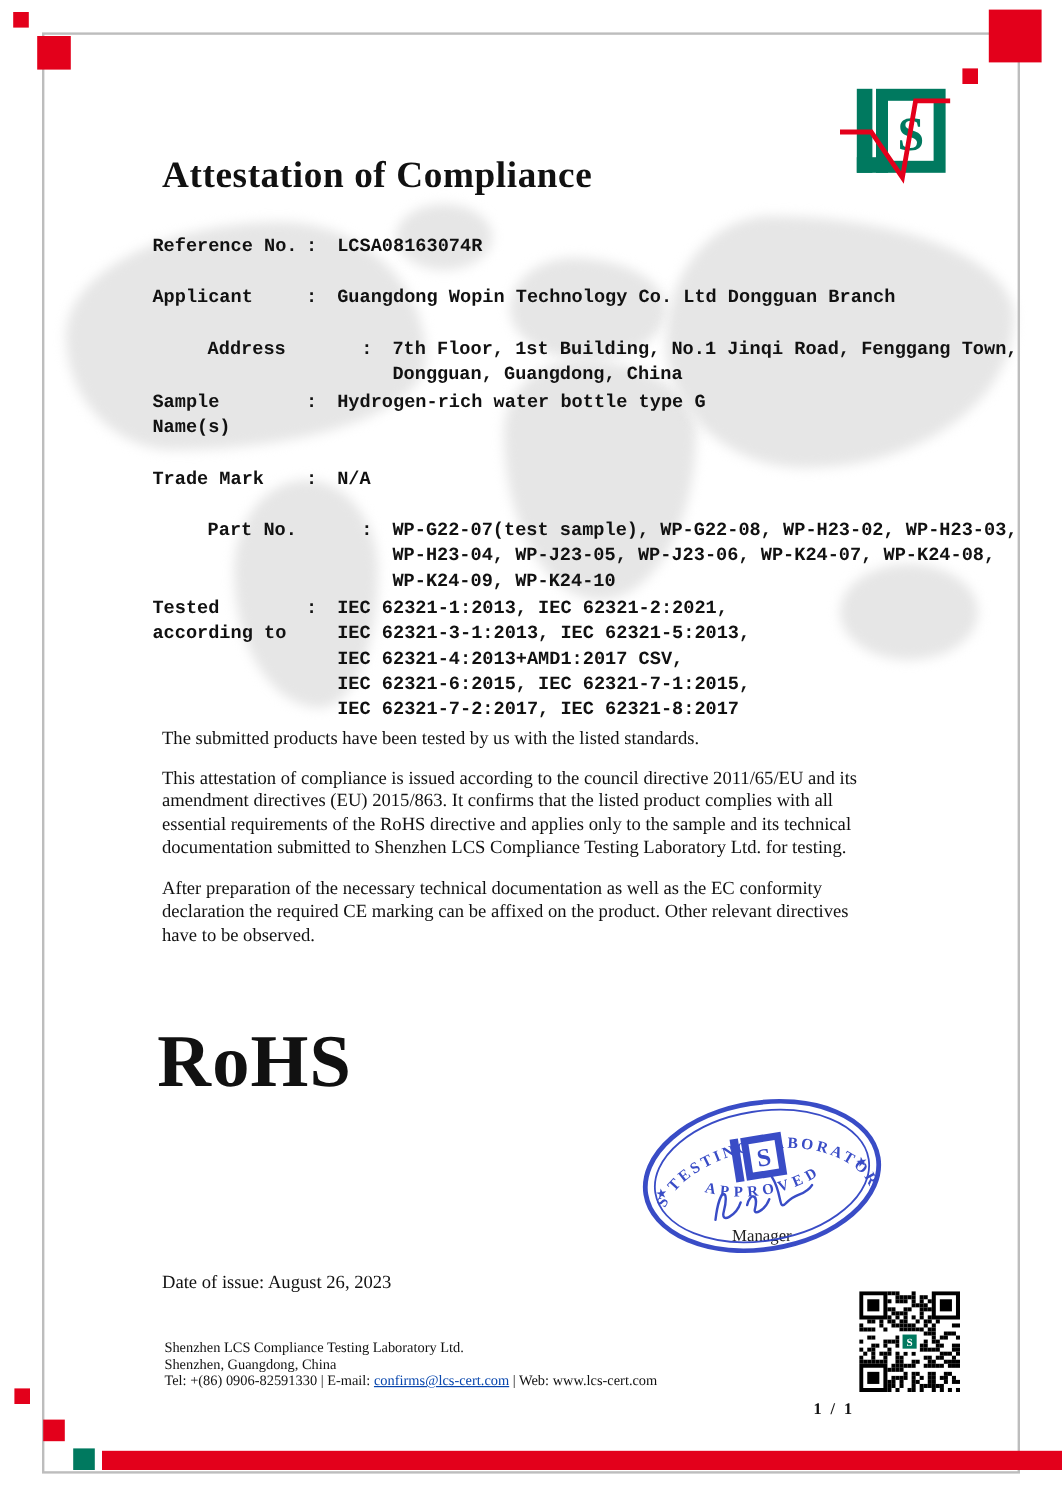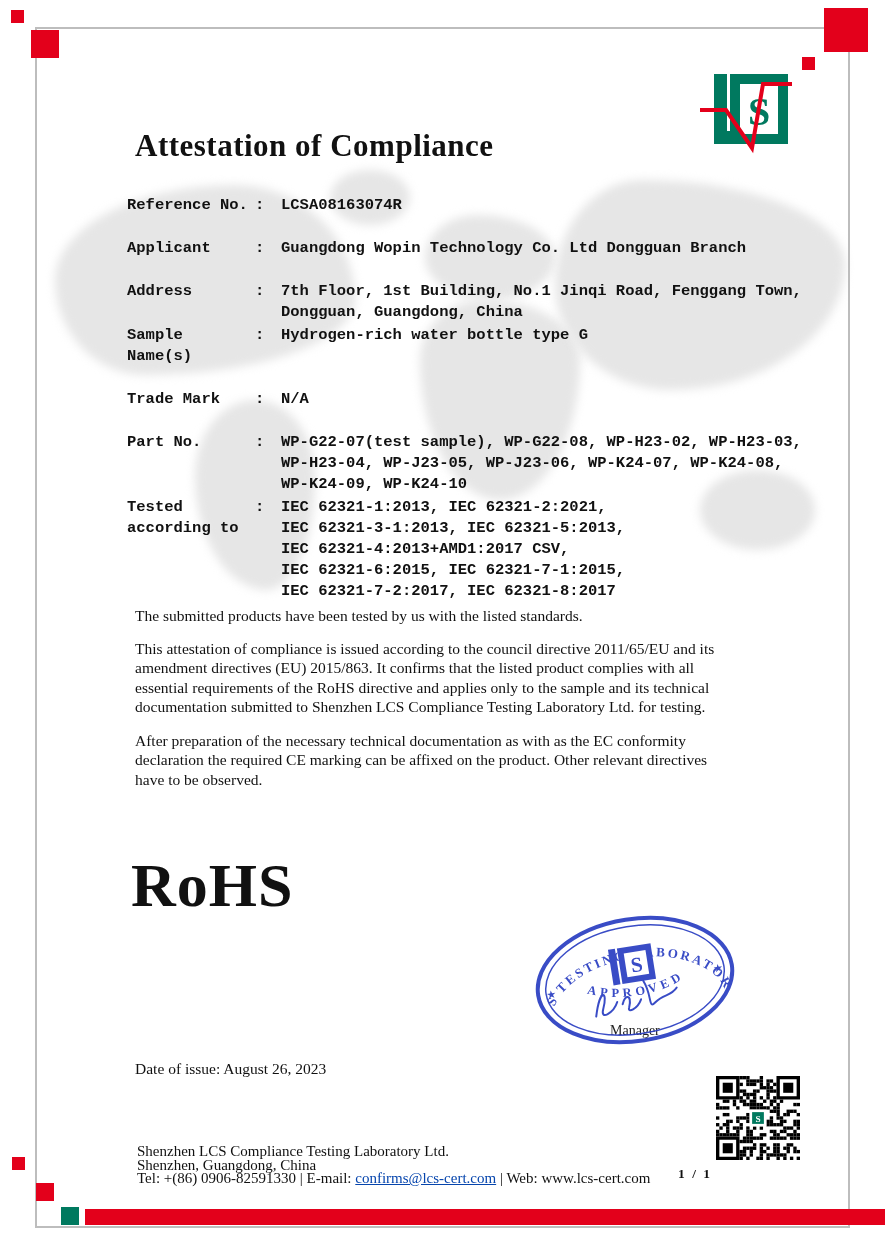--- a/index.html
+++ b/index.html
@@ -36,37 +36,37 @@
   .logo { position:absolute; left:700px; top:70px; z-index:2; }
   .title { position:absolute; left:135px; top:128px; font-size:31px; font-weight:bold;
            letter-spacing:0.5px; z-index:2; }
   
   .content { position:absolute; left:127px; top:195px; width:640px; z-index:2; }
   .frow { display:grid; grid-template-columns:128px 26px 1fr;font-family:Liberation Mono, monospace; }
   .flabel, .fsep, .fvalue { font-size:15.5px; font-weight:bold; line-height:21px; }
   .flabel { white-space:pre-line; }
   .fvalue { white-space:pre; }
   .mb-a { margin-bottom:22px; }
-  .mb-b { margin-bottom:2px; }
+  .mb-b { margin-bottom:2px;margin-left:46px; }
   .mb-c { margin-bottom:4px; }
   .paras { width:600px; padding-left:8px; }
   .paras p { margin:0; font-size:15.5px; line-height:19.5px; }
   .p1 { margin-top:2px !important; }
   .p2 { margin-top:13px !important; }
   .p3 { margin-top:14px !important; }
   
   .rohs { position:absolute; left:131px; top:850px; font-size:62px; font-weight:bold;
           letter-spacing:1px; z-index:2; }
   .date { position:absolute; left:135px; top:1016px; font-size:15.5px; font-weight:normal; z-index:2;margin-top:44px; }
   .stamp { position:absolute; left:533px; top:914px; width:204px; height:132px;
            transform:rotate(-9deg); opacity:0.93; z-index:4; }
   .manager { position:absolute; left:610px; top:1023px; font-size:14px; color:#222; z-index:3; }
   .qr { position:absolute; left:716px; top:1076px; width:84px; height:84px; z-index:2; }
   
-  .footer { position:absolute; left:137px; top:1145px; font-size:15px; line-height:13.5px;
+  .footer { position:absolute; left:137px; top:1117px; font-size:12px; line-height:13.5px;
             color:#111; z-index:4; }
   .footer a { color:#0645ad; text-decoration:underline; cursor:pointer; }
   .pagenum { position:absolute; left:678px; top:1166px; font-size:13.5px; font-weight:bold;
              letter-spacing:2px; z-index:4;text-align:right; }
 </style>
 </head>
 <body>
 
 <div class="map">
   <div class="blob b1"></div>
@@ -151,21 +151,21 @@
     <div class="fvalue">IEC 62321-1:2013, IEC 62321-2:2021,
 IEC 62321-3-1:2013, IEC 62321-5:2013,
 IEC 62321-4:2013+AMD1:2017 CSV,
 IEC 62321-6:2015, IEC 62321-7-1:2015,
 IEC 62321-7-2:2017, IEC 62321-8:2017</div>
   </div>
 
   <div class="paras">
     <p class="p1">The submitted products have been tested by us with the listed standards.</p>
     <p class="p2">This attestation of compliance is issued according to the council directive 2011/65/EU and its amendment directives (EU) 2015/863. It confirms that the listed product complies with all essential requirements of the RoHS directive and applies only to the sample and its technical documentation submitted to Shenzhen LCS Compliance Testing Laboratory Ltd. for testing.</p>
-    <p class="p3">After preparation of the necessary technical documentation as with as the EC conformity declaration the required CE marking can be affixed on the product. Other relevant directives have to be observed.</p>
+    <p class="p3">After preparation of the necessary technical documentation as well as the EC conformity declaration the required CE marking can be affixed on the product. Other relevant directives have to be observed.</p>
   </div>
 </div>
 
 <div class="rohs">RoHS</div>
 
 <div class="date">Date of issue: August 26, 2023</div>
 
 <div class="stamp">
   <svg width="204" height="132" viewBox="0 0 204 132">
     <ellipse cx="102" cy="66" rx="98" ry="61" fill="none" stroke="#2b3fc2" stroke-width="4"></ellipse>

